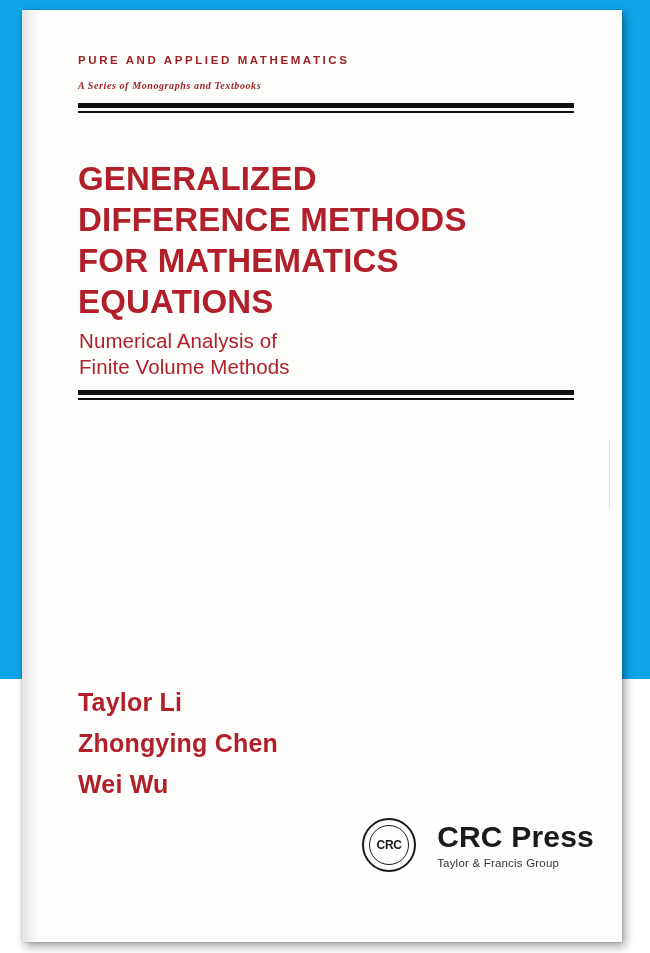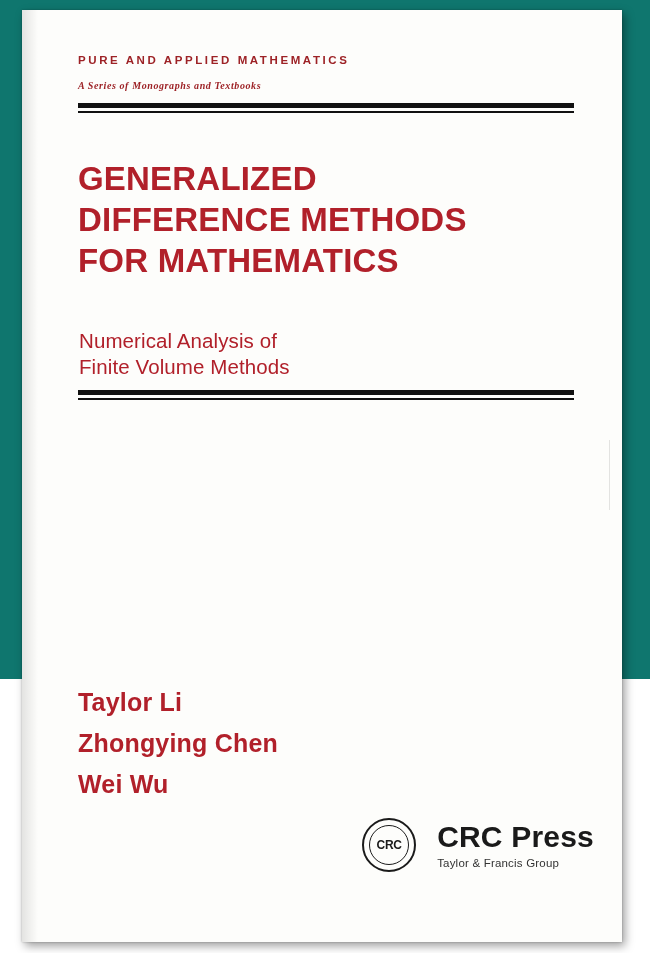--- a/index.html
+++ b/index.html
@@ -11,21 +11,21 @@
     width: 650px;
     height: 953px;
     font-family: "Liberation Sans", sans-serif;
     overflow: hidden;
   }
 
   .page {
     position: relative;
     width: 650px;
     height: 679px;
-    background: #0f766e;
+    background: #0ea5e9;
   }
 
   
   .cover {
     position: absolute;
     left: 22px;
     top: 10px;
     width: 600px;
     height: 932px;
     background: #fdfdfb;
@@ -213,20 +213,21 @@
 
       <div class="rule-top">
         <div class="rule-thick"></div>
         <div class="rule-thin"></div>
       </div>
 
       <div class="title">
         <div>GENERALIZED</div>
         <div>DIFFERENCE METHODS</div>
         <div>FOR MATHEMATICS</div>
+        <div>EQUATIONS</div>
       </div>
 
       <div class="subtitle">
         <div>Numerical Analysis of</div>
         <div>Finite Volume Methods</div>
       </div>
 
       <div class="rule-bottom">
         <div class="rule-thick"></div>
         <div class="rule-thin"></div>

